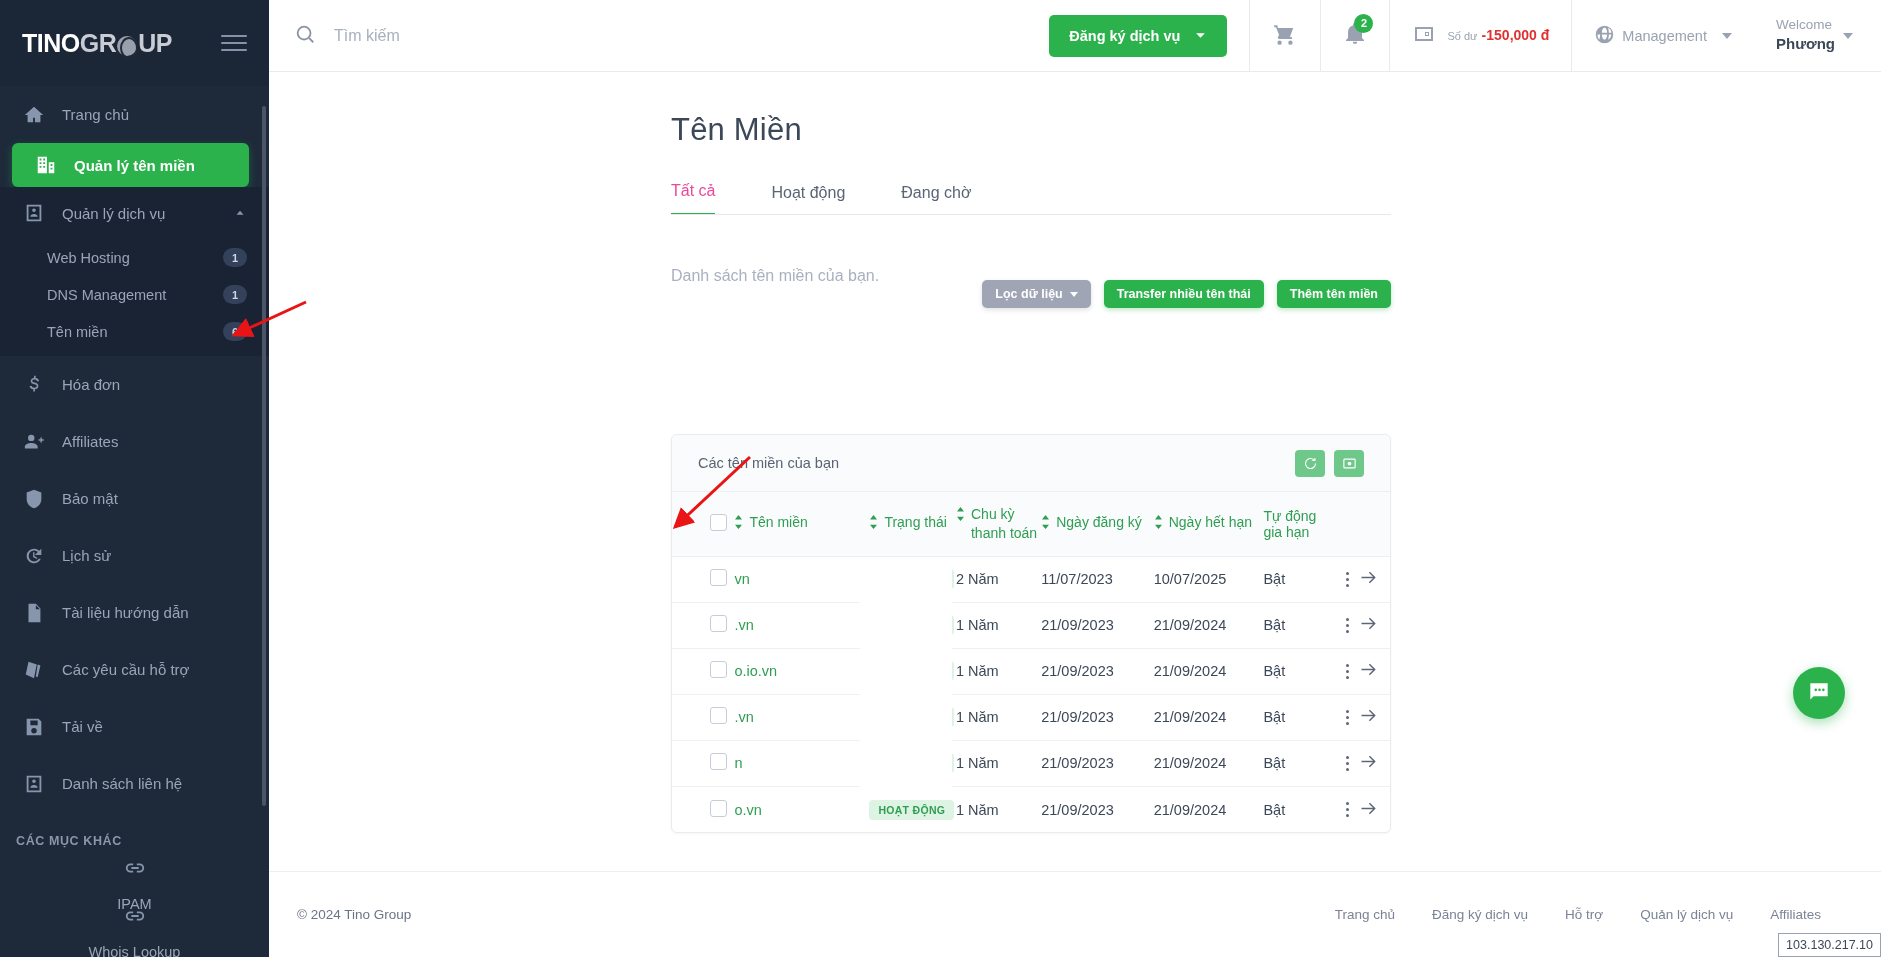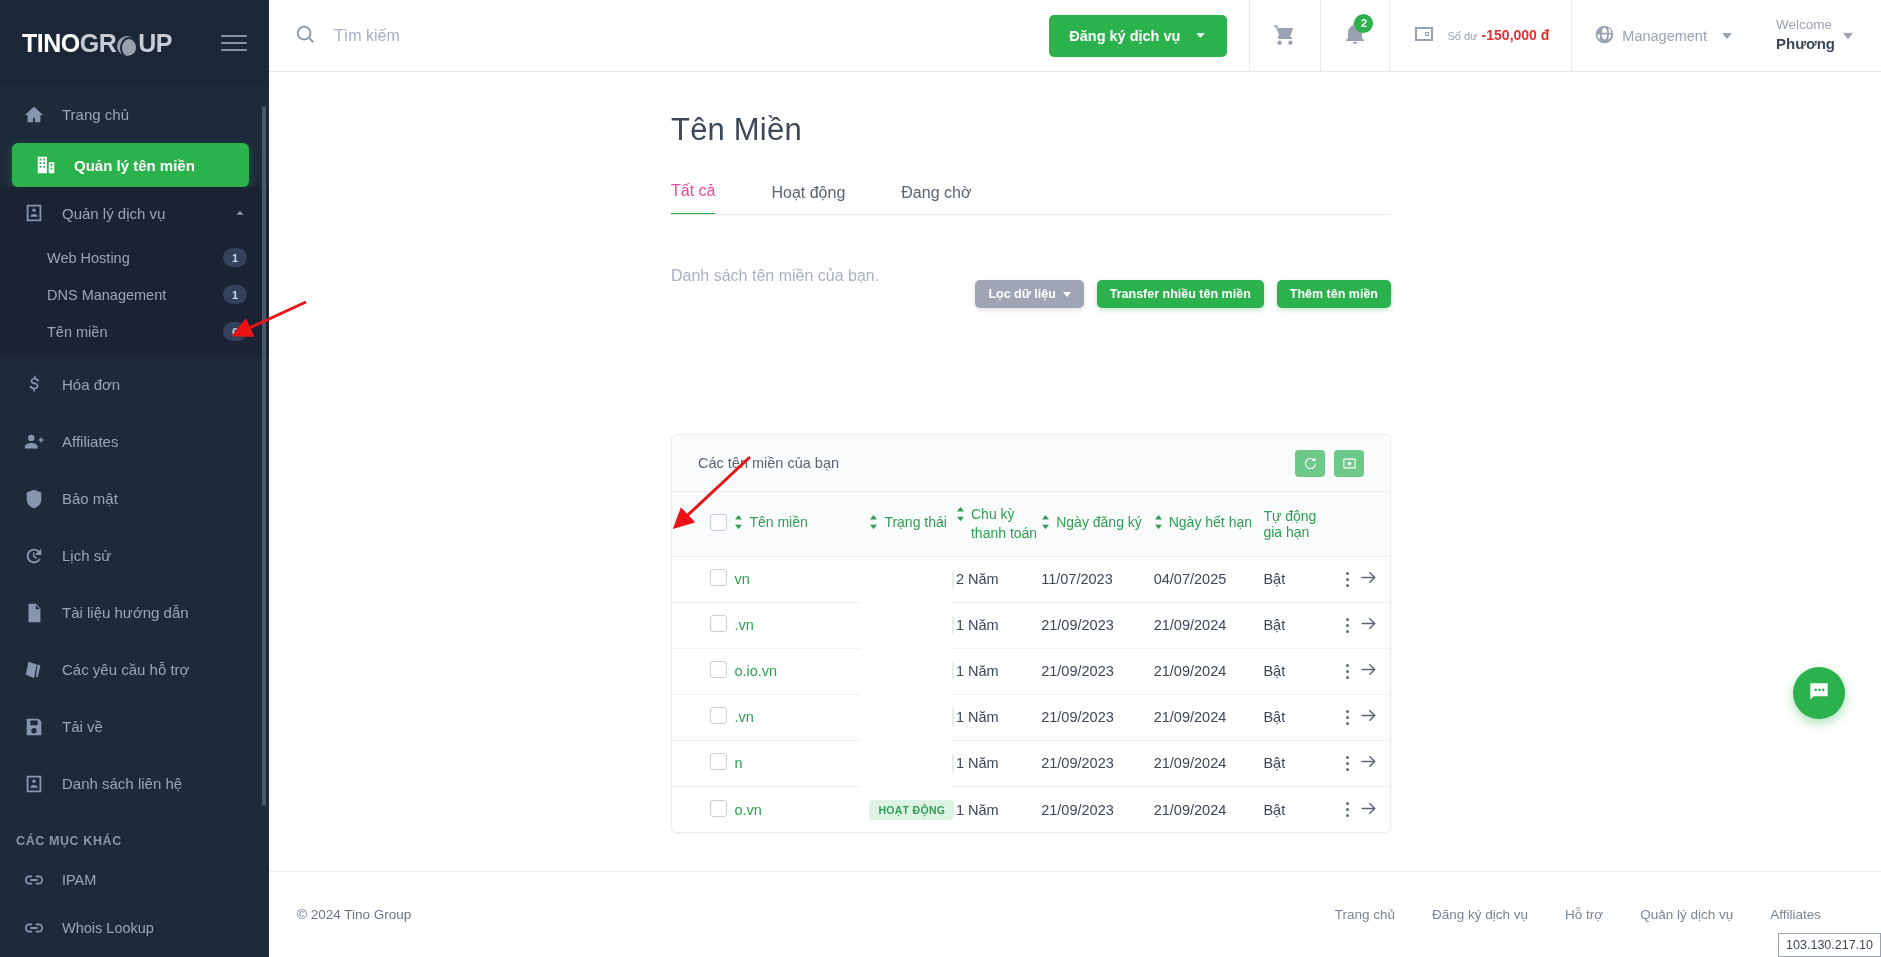--- a/index.html
+++ b/index.html
@@ -64,21 +64,21 @@
   }
   .sb-sub .badge {
     margin-left:auto; background:#33415a; color:#cfd6e4;
     border-radius:11px; min-width:24px; height:19px; font-size:11px;
     display:flex; align-items:center; justify-content:center; padding:0 7px; font-weight:600;
   }
   .sb-section {
     color:#8b96a9; font-size:12.5px; letter-spacing:.6px;
     padding:22px 22px 8px 16px; font-weight:600;
   }
-  .sb-item.small { height:48px; font-size:14.5px; }
+  .sb-item.small { height:48px; font-size:14.5px;flex-direction:column; }
 
   
   .main { flex:1; height:957px; position:relative; background:#fff; display:flex; flex-direction:column; }
 
   .topbar {
     height:72px; display:flex; align-items:center;
     border-bottom:1px solid #e8eaee; background:#fff; flex:0 0 72px;
   }
   .search-wrap { display:flex; align-items:center; gap:18px; padding-left:25px; flex:1; }
   .search-ico svg { width:22px; height:22px; stroke:#8a93a6; fill:none; stroke-width:2; }
@@ -456,21 +456,21 @@
         <div class="tab"><span>Đang chờ</span></div>
         <div class="tabs-line"></div>
       </div>
 
       <div class="actions">
         <button class="btn grey">
           <span>Lọc dữ liệu</span>
           <span class="dc"></span>
         </button>
         <button class="btn green">
-          <span>Transfer nhiều tên miền</span>
+          <span>Transfer nhiều tên thái</span>
         </button>
         <button class="btn green">
           <span>Thêm tên miền</span>
         </button>
       </div>
 
       <div class="subtitle">Danh sách tên miền của bạn.</div>
 
       <div class="card">
         <div class="card-head">
@@ -545,21 +545,21 @@
                 <th class="c-a"></th>
               </tr>
             </thead>
             <tbody>
               <tr>
                 <td class="c-chk"><span class="chk"></span></td>
                 <td class="c-dom"><span class="dom-link">vn</span></td>
                 <td class="c-st"><span class="pill">HOẠT ĐỘNG</span></td>
                 <td class="c-cy">2 Năm</td>
                 <td class="c-reg">11/07/2023</td>
-                <td class="c-exp">04/07/2025</td>
+                <td class="c-exp">10/07/2025</td>
                 <td class="c-auto">Bật</td>
                 <td class="c-m">
                     <span class="kebab">
                       <i></i>
                       <i></i>
                       <i></i>
                     </span>
                   </td>
                 <td class="c-a"><span class="arrow"><svg viewBox="0 0 24 24">
                         <line x1="4" y1="12" x2="19" y2="12"></line>

